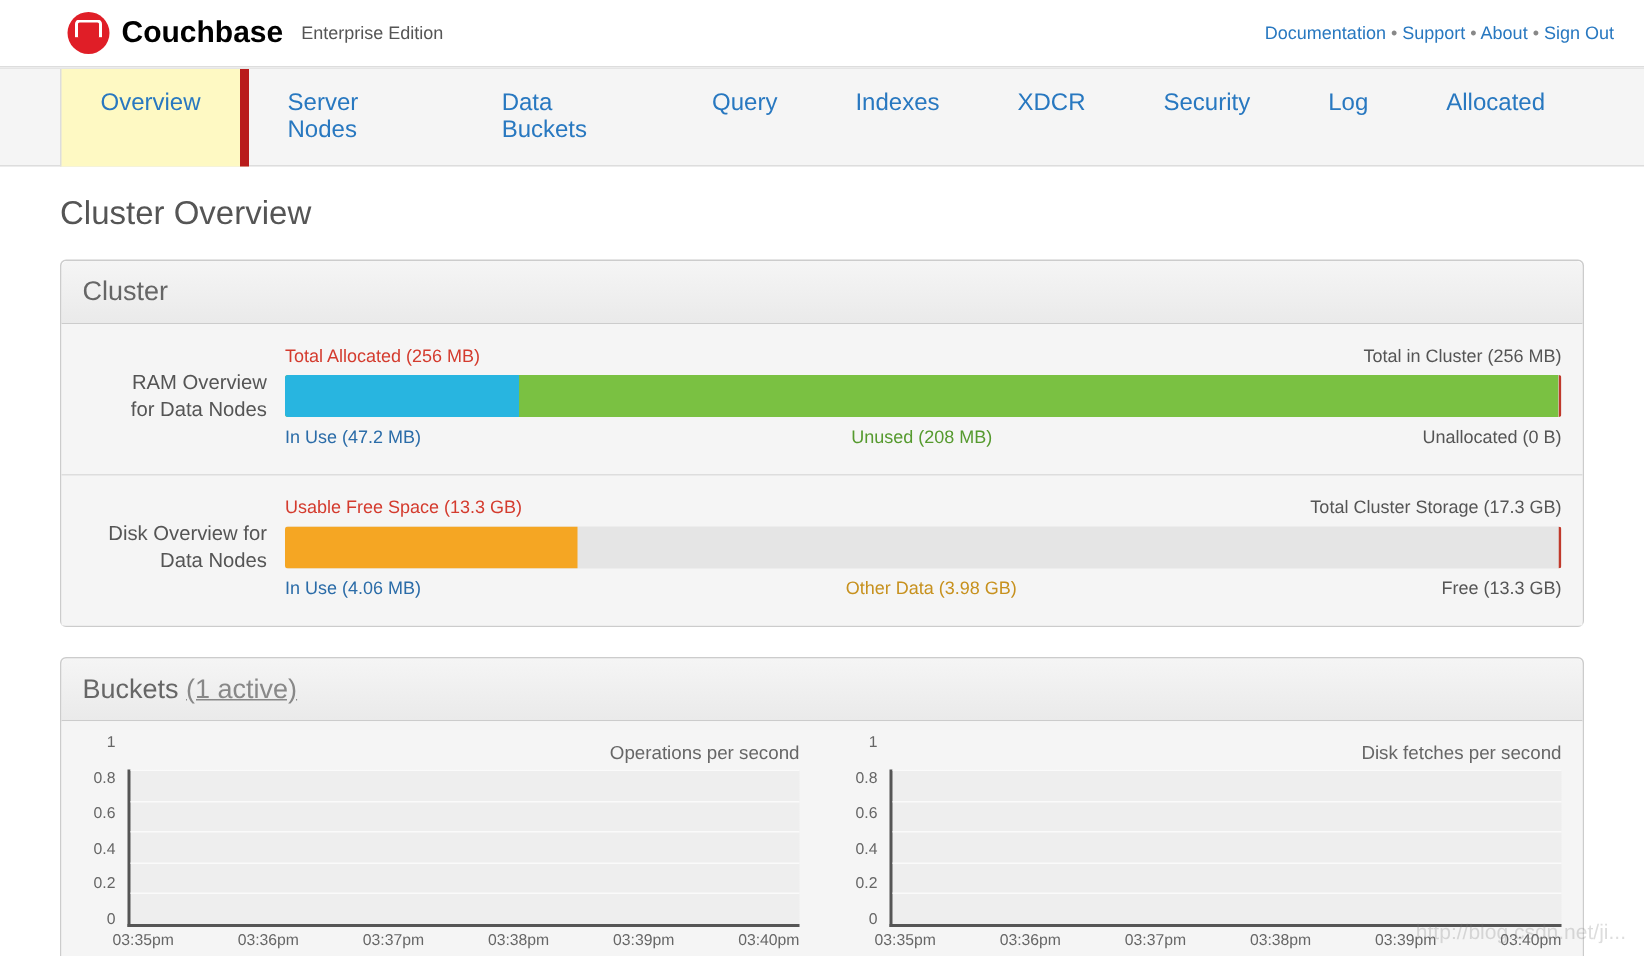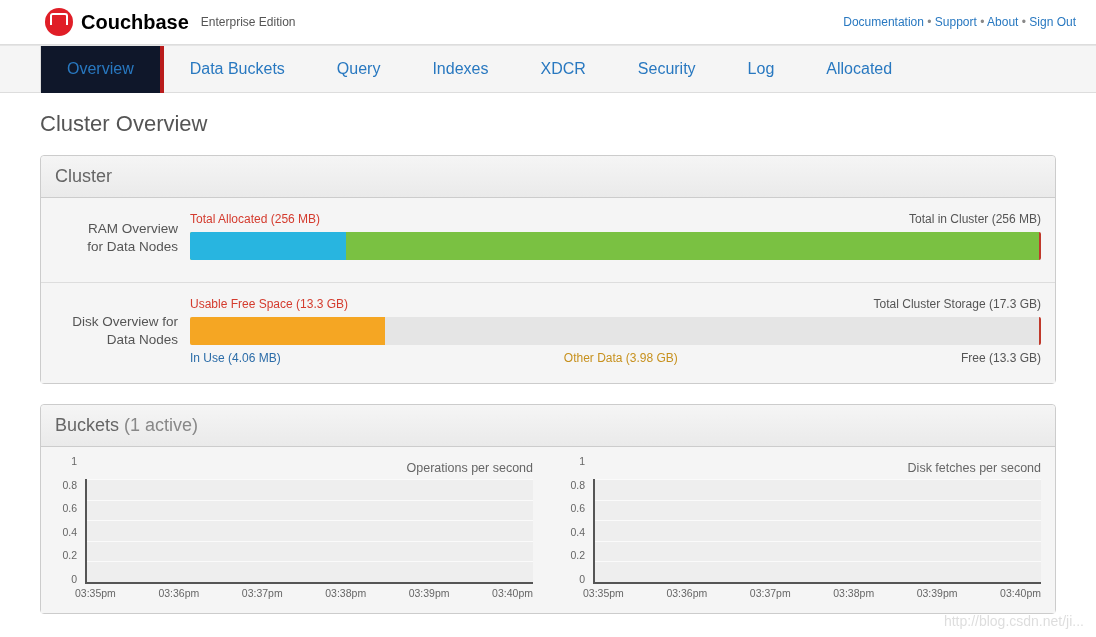--- a/index.html
+++ b/index.html
@@ -7,26 +7,26 @@
 .header { display: flex; align-items: center; padding: 8px 20px 8px 45px; border-bottom: 1px solid #ddd; }
 .logo-wrap { display: flex; align-items: center; gap: 8px; }
 .logo-icon { width: 28px; height: 28px; background: #e01e27; border-radius: 50%; position: relative; }
 .logo-icon::after { content: ""; position: absolute; top: 5px; left: 5px; right: 5px; bottom: 11px; border: 2px solid #fff; border-bottom: none; border-radius: 3px 3px 0 0; }
 .logo-text { font-size: 20px; font-weight: bold; color: #000; text-align: right; }
 .edition { font-size: 12px; color: #555; margin-left: 4px; }
 .header-links { margin-left: auto; font-size: 12px; color: #888; }
 .header-links a { color: #2878c0; text-decoration: none; }
 .nav { display: flex; background: #f5f5f5; border-top: 1px solid #e5e5e5; border-bottom: 1px solid #ddd; padding: 0 40px; }
 .nav-item { padding: 14px 26px; color: #2878c0; font-size: 16px; cursor: pointer; position: relative; }
-.nav-item.active { background: #0f172a; border-left: 1px solid #ddd; border-right: 4px solid #b91c1c; margin-bottom: -1px; }
+.nav-item.active { background: #fef9c3; border-left: 1px solid #ddd; border-right: 6px solid #b91c1c; margin-bottom: -1px; }
 .main { padding: 18px 40px; }
 .page-title { font-size: 22px; color: #555; font-weight: normal; margin-bottom: 18px; }
 .panel { border: 1px solid #ccc; border-radius: 4px; margin-bottom: 20px; background: #fff; }
 .panel-header { padding: 10px 14px; font-size: 18px; color: #666; background: linear-gradient(#f5f5f5,#eaeaea); border-bottom: 1px solid #ccc; border-radius: 4px 4px 0 0; }
-.panel-header .sub { color: #888; font-weight: normal; }
+.panel-header .sub { color: #888; font-weight: normal; text-decoration: underline; }
 .panel-body { background: #f5f5f5; padding: 0; }
 .overview-row { display: flex; align-items: stretch; border-bottom: 1px solid #ddd; padding: 12px 14px 16px 14px; }
 .overview-row:last-child { border-bottom: none; }
 .overview-label { width: 135px; display: flex; flex-direction: column; justify-content: center; text-align: right; padding-right: 12px; color: #555; font-size: 13.5px; line-height: 1.3; }
 .overview-content { flex: 1; }
 .top-labels, .bottom-labels { display: flex; font-size: 12px; margin: 2px 0; }
 .top-labels span:first-child, .bottom-labels span:first-child { flex: 0 0 auto; }
 .top-labels span:last-child, .bottom-labels span:last-child { margin-left: auto; }
 .red { color: #d43b2e; }
 .green { color: #569a2f; }
@@ -61,20 +61,21 @@
   <div class="header-links">
     <a>Documentation</a> •
     <a>Support</a> •
     <a>About</a> •
     <a>Sign Out</a>
   </div>
 </div>
 
 <div class="nav">
   <div class="nav-item active">Overview</div>
+  <div class="nav-item">Server Nodes</div>
   <div class="nav-item">Data Buckets</div>
   <div class="nav-item">Query</div>
   <div class="nav-item">Indexes</div>
   <div class="nav-item">XDCR</div>
   <div class="nav-item">Security</div>
   <div class="nav-item">Log</div>
   <div class="nav-item">Allocated</div>
 </div>
 
 <div class="main">
@@ -89,20 +90,25 @@
           <span>for Data Nodes</span>
         </div>
         <div class="overview-content">
           <div class="top-labels">
             <span class="red">Total Allocated (256 MB)</span>
             <span class="gray">Total in Cluster (256 MB)</span>
           </div>
           <div class="bar">
             <div class="seg ram-unused" style="left:0;width:100%"></div>
             <div class="seg ram-inuse" id="ram-inuse-seg" style="left: 0px; width: 18.4%;"></div>
+          </div>
+          <div class="bottom-labels">
+            <span class="blue">In Use (47.2 MB)</span>
+            <span class="green mid">Unused (208 MB)</span>
+            <span class="gray">Unallocated (0 B)</span>
           </div>
         </div>
       </div>
 
       <div class="overview-row">
         <div class="overview-label">
           <span>Disk Overview for</span>
           <span>Data Nodes</span>
         </div>
         <div class="overview-content">

